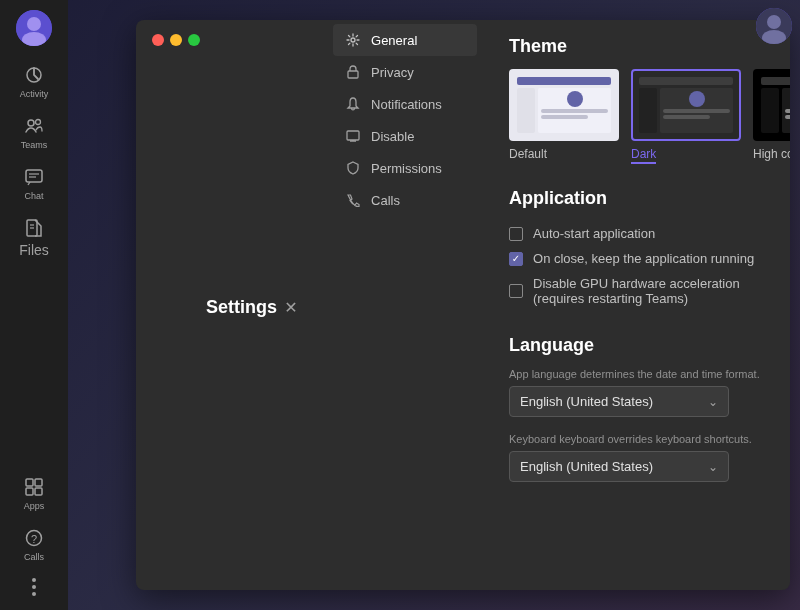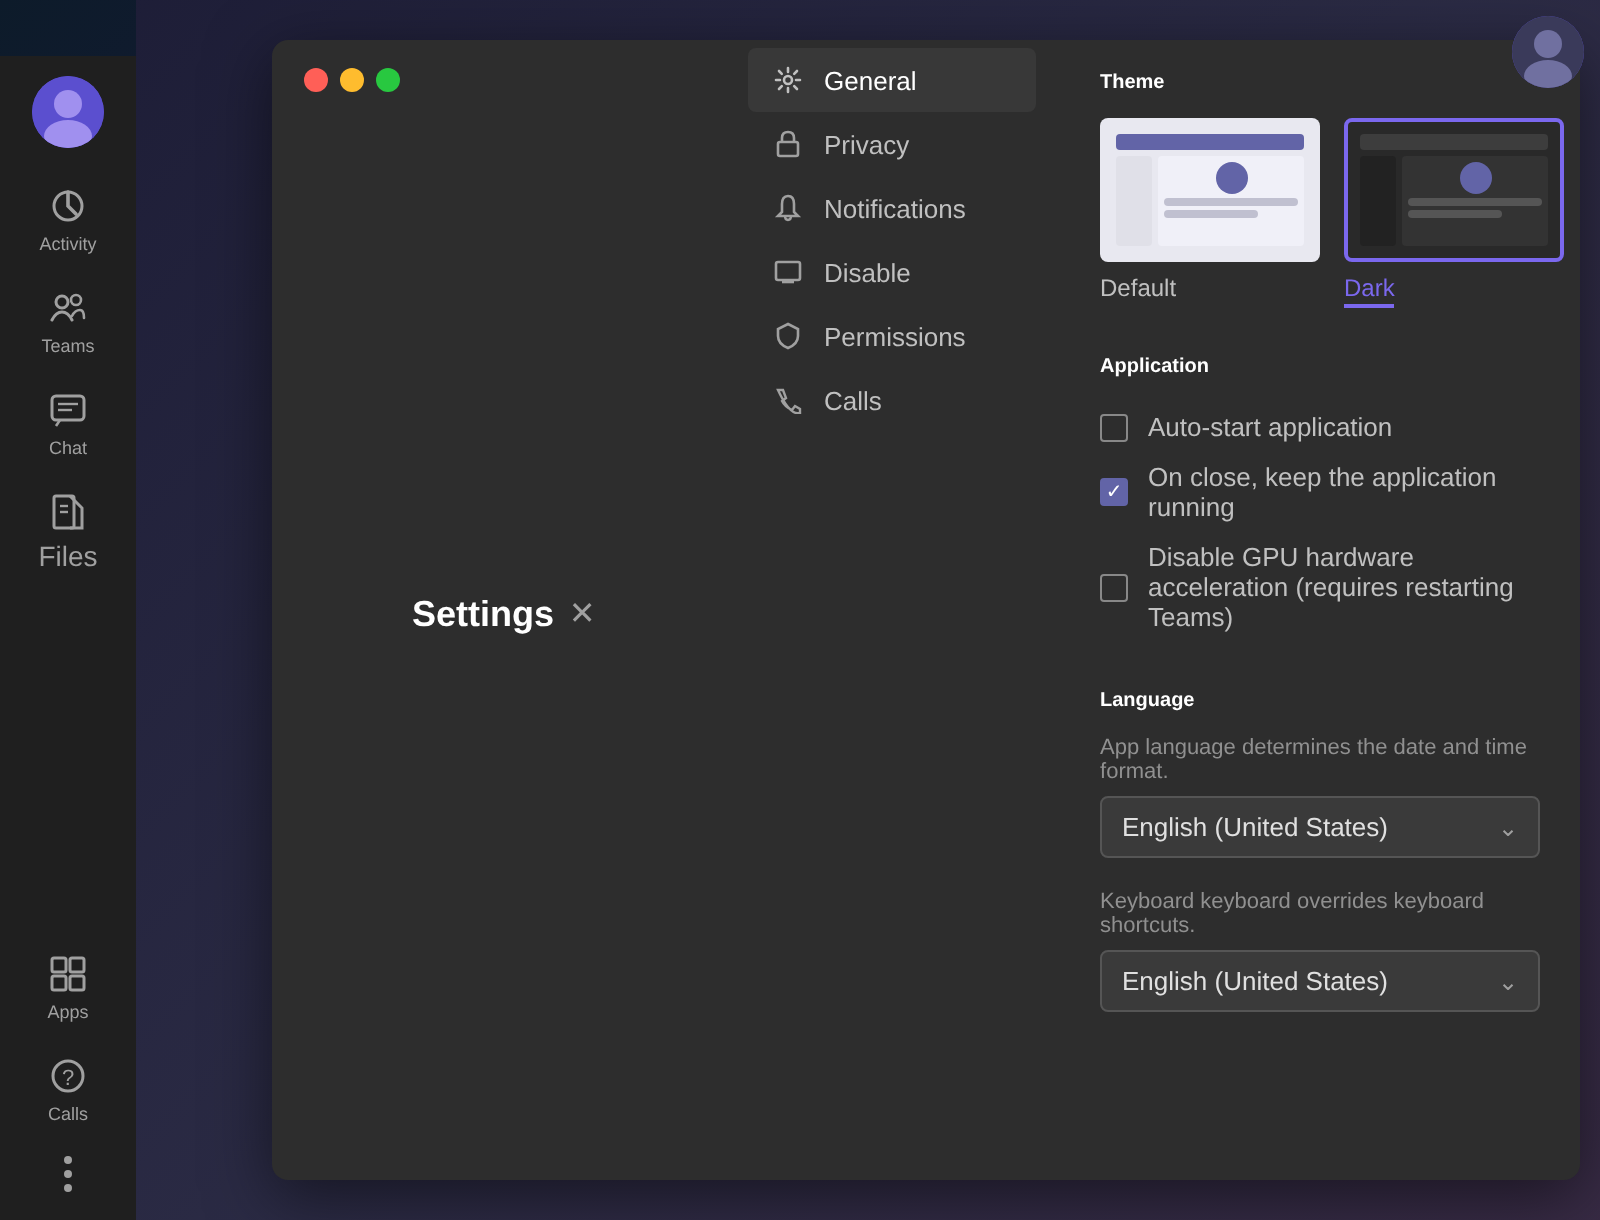--- a/index.html
+++ b/index.html
@@ -31,21 +31,20 @@
 
     .sidebar {
       width: 68px;
       background: #1f1f1f;
       display: flex;
       flex-direction: column;
       align-items: center;
       padding-top: 10px;
       gap: 4px;
       flex-shrink: 0;
-      margin-top: 28px;
     }
 
     .sidebar-avatar {
       width: 36px;
       height: 36px;
       border-radius: 50%;
       background: #5b4fcf;
       display: flex;
       align-items: center;
       justify-content: center;
@@ -151,21 +150,20 @@
       cursor: pointer;
       color: #a0a0a0;
       font-size: 16px;
       border-radius: 4px;
     }
 
     .dialog-body {
       display: flex;
       flex: 1;
       overflow: hidden;
-      margin-left: 41px;
     }
 
     
     .nav-panel {
       width: 160px;
       padding: 4px 8px;
       flex-shrink: 0;
     }
 
     .nav-item {
@@ -210,21 +208,21 @@
       background: transparent;
     }
 
     .content-panel::-webkit-scrollbar-thumb {
       background: #555;
       border-radius: 3px;
     }
 
     
     .section-title {
-      font-size: 10px;
+      font-size: 18px;
       font-weight: 600;
       color: #ffffff;
       margin-bottom: 12px;
       margin-top: 8px;
     }
 
     
     .theme-grid {
       display: flex;
       gap: 12px;

